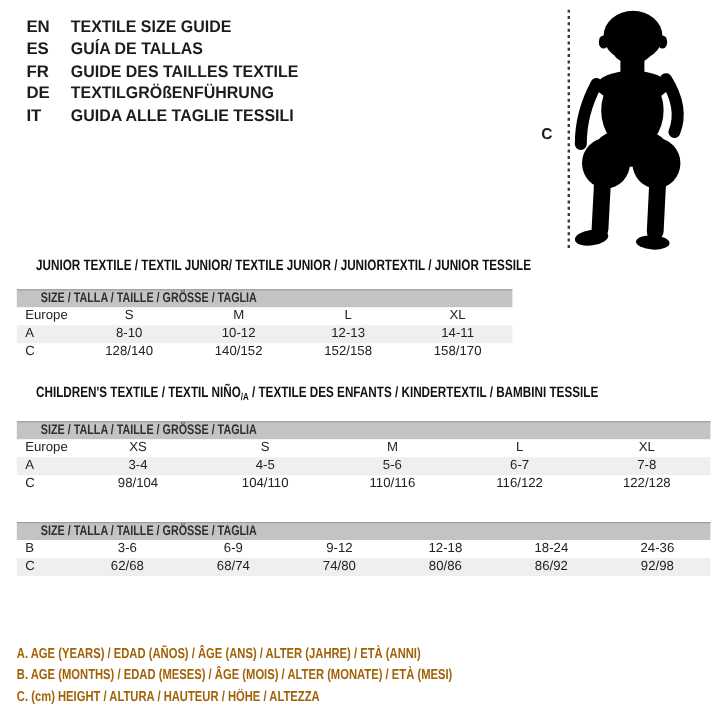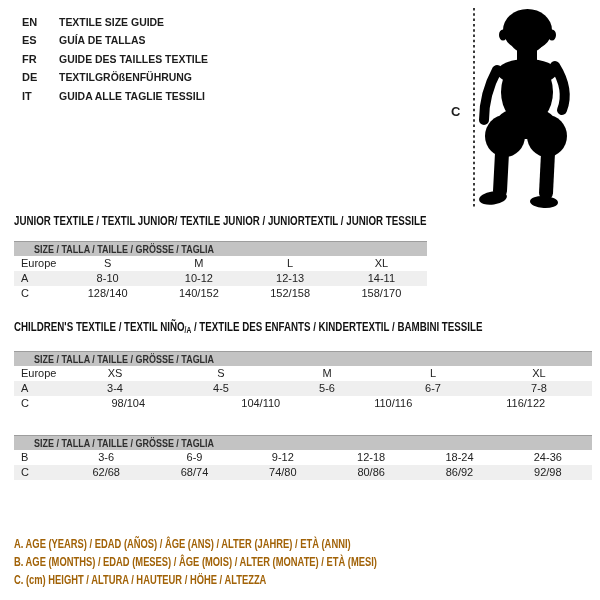--- a/index.html
+++ b/index.html
@@ -6,34 +6,34 @@
   body{
     width:600px;height:600px;position:relative;overflow:hidden;
     background:#ffffff;
     font-family:"Liberation Sans", sans-serif;
     color:#1c1c1c;
     --bar-bg:#c3c3c3;
     --row-shade:#efefef;
     --bar-border:#9d9d9d;
   }
   
-  .langs{position:absolute;left:22px;top:13px;font-size:11px;font-weight:700;line-height:18.4px;}
+  .langs{position:absolute;left:22px;top:13px;font-size:14px;font-weight:700;line-height:18.4px;}
   .lang-row{white-space:nowrap;}
   .lang-code{display:inline-block;width:37px;}
   .cond95{display:inline-block;transform:scaleX(0.95);transform-origin:0 50%;white-space:nowrap;}
   .cond{display:inline-block;transform:scaleX(0.78);transform-origin:0 50%;white-space:nowrap;}
   
   .figure-svg{position:absolute;left:472px;top:8px;}
   .height-label{position:absolute;left:451px;top:104px;font-size:13px;font-weight:700;}
   
   .section{position:absolute;left:14px;}
   .sec1{top:214px;width:413px;}
   .sec2{top:320px;width:578px;}
   .sec3{top:426px;width:578px;}
-  .title-line{font-size:12.5px;font-weight:700;line-height:15px;color:#111;}
+  .title-line{font-size:12.5px;font-weight:700;line-height:15px;color:#111;margin-left:16px;}
   .subscript{font-size:8.5px;vertical-align:-2px;}
   .sec1 .size-table{margin-top:12px;}
   .sec2 .size-table{margin-top:13px;}
   .sec3 .size-table{margin-top:9px;}
   .size-bar{
     height:15px;box-sizing:border-box;background:var(--bar-bg);
     border-top:1px solid var(--bar-border);
     font-size:11.5px;font-weight:700;color:#2e2e2e;
     line-height:14px;padding-left:20px;
   }
@@ -138,20 +138,21 @@
           <span class="tcell">5-6</span>
           <span class="tcell">6-7</span>
           <span class="tcell">7-8</span>
         </div>
         <div class="trow">
           <span class="tlabel">C</span>
           <span class="tcell">98/104</span>
           <span class="tcell">104/110</span>
           <span class="tcell">110/116</span>
           <span class="tcell">116/122</span>
+          <span class="tcell">122/128</span>
         </div>
       </div>
   </div>
 </div>
 
 <div class="section sec3">
   <div class="size-table">
     <div class="size-bar"><span class="cond">SIZE / TALLA / TAILLE / GRÖSSE / TAGLIA</span></div>
     <div>
         <div class="trow">

